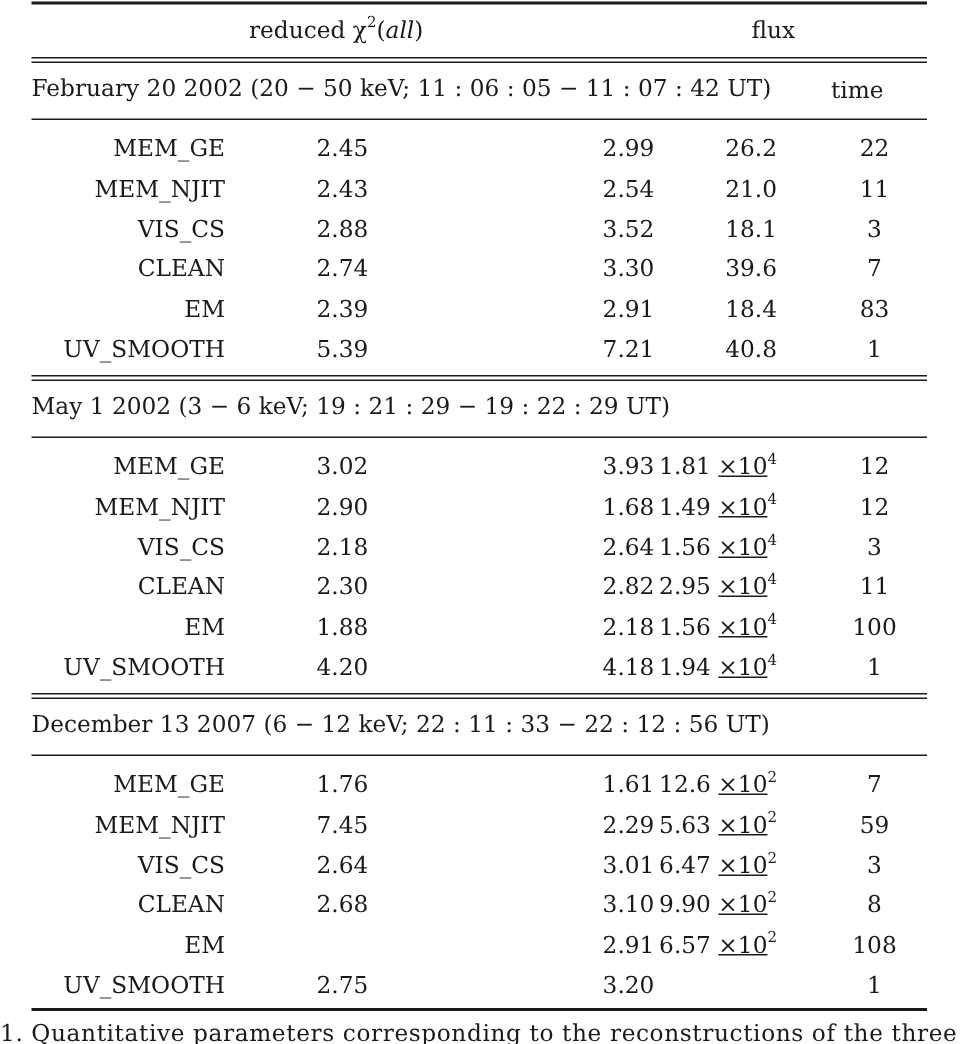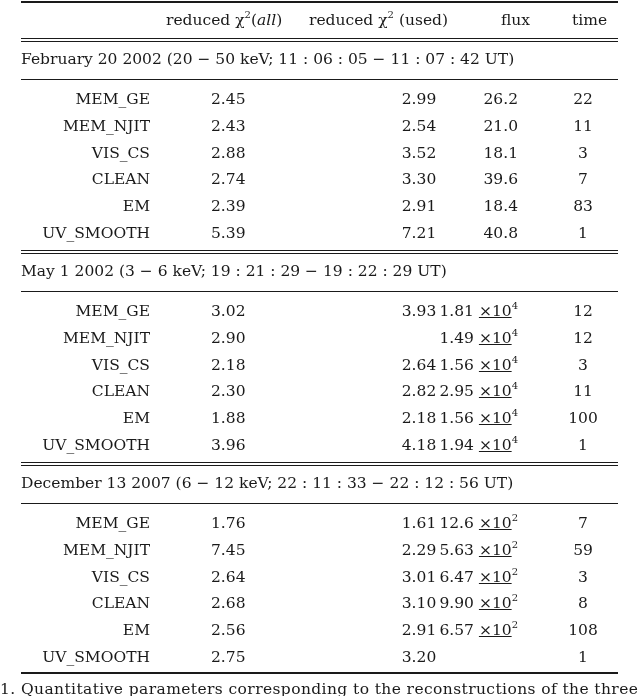--- a/index.html
+++ b/index.html
@@ -20,21 +20,21 @@
   }
   .cell { position: absolute; top: 0; white-space: nowrap; }
   .c-method { right: 468px; text-align: right; }
   .c-all { left: 190px; width: 80px; text-align: left; }
   .c-used { left: 358px; width: 80px; text-align: center; }
   .c-flux { right: 100px; text-align: center; }
   .c-time { left: 530px; width: 64px; text-align: center; }
   .hdr .c-h1 { left: 145px; }
   .hdr .c-h2 { left: 288px; }
   .hdr .c-h3 { left: 480px; }
-  .hdr .c-h4 { left: 551px; }
+  .hdr .c-h4 { left: 533px; margin-top: 40px; }
   sup { font-size: 10px; line-height: 0; vertical-align: 7px; }
   i.all { font-style: italic; }
   .section-title {
     position: absolute; left: 0; width: 597px; text-align: left;
     font-size: 15.5px; line-height: 26px; height: 26px;
   }
   .times { margin-left: 5px; text-decoration: underline; }
   .caption {
     position: absolute; left: 0; top: 678px; width: 700px;
     font-size: 15.5px; line-height: 22px; white-space: nowrap;
@@ -43,21 +43,20 @@
 </style>
 </head>
 <body>
 
 <div class="tbl" id="tbl">
 
   <div class="rule thick" style="top:1px"></div>
 
   <div class="row hdr" style="top:7px">
     <span class="cell c-h1"><span>reduced χ</span><sup>2</sup><span>(</span><i class="all">all</i><span>)</span></span>
-    <span class="cell c-h2"><span>reduced χ</span><sup>2</sup><span> (used)</span></span>
     <span class="cell c-h3">flux</span>
     <span class="cell c-h4">time</span>
   </div>
 
   <div id="sections">
       <div class="rule thin" style="top: 38px;"></div>
       <div class="rule thin" style="top: 41px;"></div>
       <div class="section-title" style="top: 46px;">February 20 2002 (20 − 50 keV; 11 : 06 : 05 − 11 : 07 : 42 UT)</div>
       <div class="rule thin" style="top: 79px;"></div>
       <div class="row" style="top: 86px;">
@@ -109,20 +108,21 @@
       <div class="row" style="top: 298px;">
         <span class="cell c-method">MEM_GE</span>
         <span class="cell c-all">3.02</span>
         <span class="cell c-used">3.93</span>
         <span class="cell c-flux"><span>1.81</span><span class="times">×10</span><sup>4</sup></span>
         <span class="cell c-time">12</span>
       </div>
       <div class="row" style="top: 324.8px;">
         <span class="cell c-method">MEM_NJIT</span>
         <span class="cell c-all">2.90</span>
+        <span class="cell c-used">1.68</span>
         <span class="cell c-flux"><span>1.49</span><span class="times">×10</span><sup>4</sup></span>
         <span class="cell c-time">12</span>
       </div>
       <div class="row" style="top: 351.6px;">
         <span class="cell c-method">VIS_CS</span>
         <span class="cell c-all">2.18</span>
         <span class="cell c-used">2.64</span>
         <span class="cell c-flux"><span>1.56</span><span class="times">×10</span><sup>4</sup></span>
         <span class="cell c-time">3</span>
       </div>
@@ -135,21 +135,21 @@
       </div>
       <div class="row" style="top: 405.2px;">
         <span class="cell c-method">EM</span>
         <span class="cell c-all">1.88</span>
         <span class="cell c-used">2.18</span>
         <span class="cell c-flux"><span>1.56</span><span class="times">×10</span><sup>4</sup></span>
         <span class="cell c-time">100</span>
       </div>
       <div class="row" style="top: 432px;">
         <span class="cell c-method">UV_SMOOTH</span>
-        <span class="cell c-all">3.96</span>
+        <span class="cell c-all">4.20</span>
         <span class="cell c-used">4.18</span>
         <span class="cell c-flux"><span>1.94</span><span class="times">×10</span><sup>4</sup></span>
         <span class="cell c-time">1</span>
       </div>
       <div class="rule thin" style="top: 462px;"></div>
       <div class="rule thin" style="top: 465px;"></div>
       <div class="section-title" style="top: 470px;">December 13 2007 (6 − 12 keV; 22 : 11 : 33 − 22 : 12 : 56 UT)</div>
       <div class="rule thin" style="top: 503px;"></div>
       <div class="row" style="top: 510px;">
         <span class="cell c-method">MEM_GE</span>
@@ -174,21 +174,20 @@
       </div>
       <div class="row" style="top: 590.4px;">
         <span class="cell c-method">CLEAN</span>
         <span class="cell c-all">2.68</span>
         <span class="cell c-used">3.10</span>
         <span class="cell c-flux"><span>9.90</span><span class="times">×10</span><sup>2</sup></span>
         <span class="cell c-time">8</span>
       </div>
       <div class="row" style="top: 617.2px;">
         <span class="cell c-method">EM</span>
-        <span class="cell c-all">2.56</span>
         <span class="cell c-used">2.91</span>
         <span class="cell c-flux"><span>6.57</span><span class="times">×10</span><sup>2</sup></span>
         <span class="cell c-time">108</span>
       </div>
       <div class="row" style="top: 644px;">
         <span class="cell c-method">UV_SMOOTH</span>
         <span class="cell c-all">2.75</span>
         <span class="cell c-used">3.20</span>
         <span class="cell c-time">1</span>
       </div>

